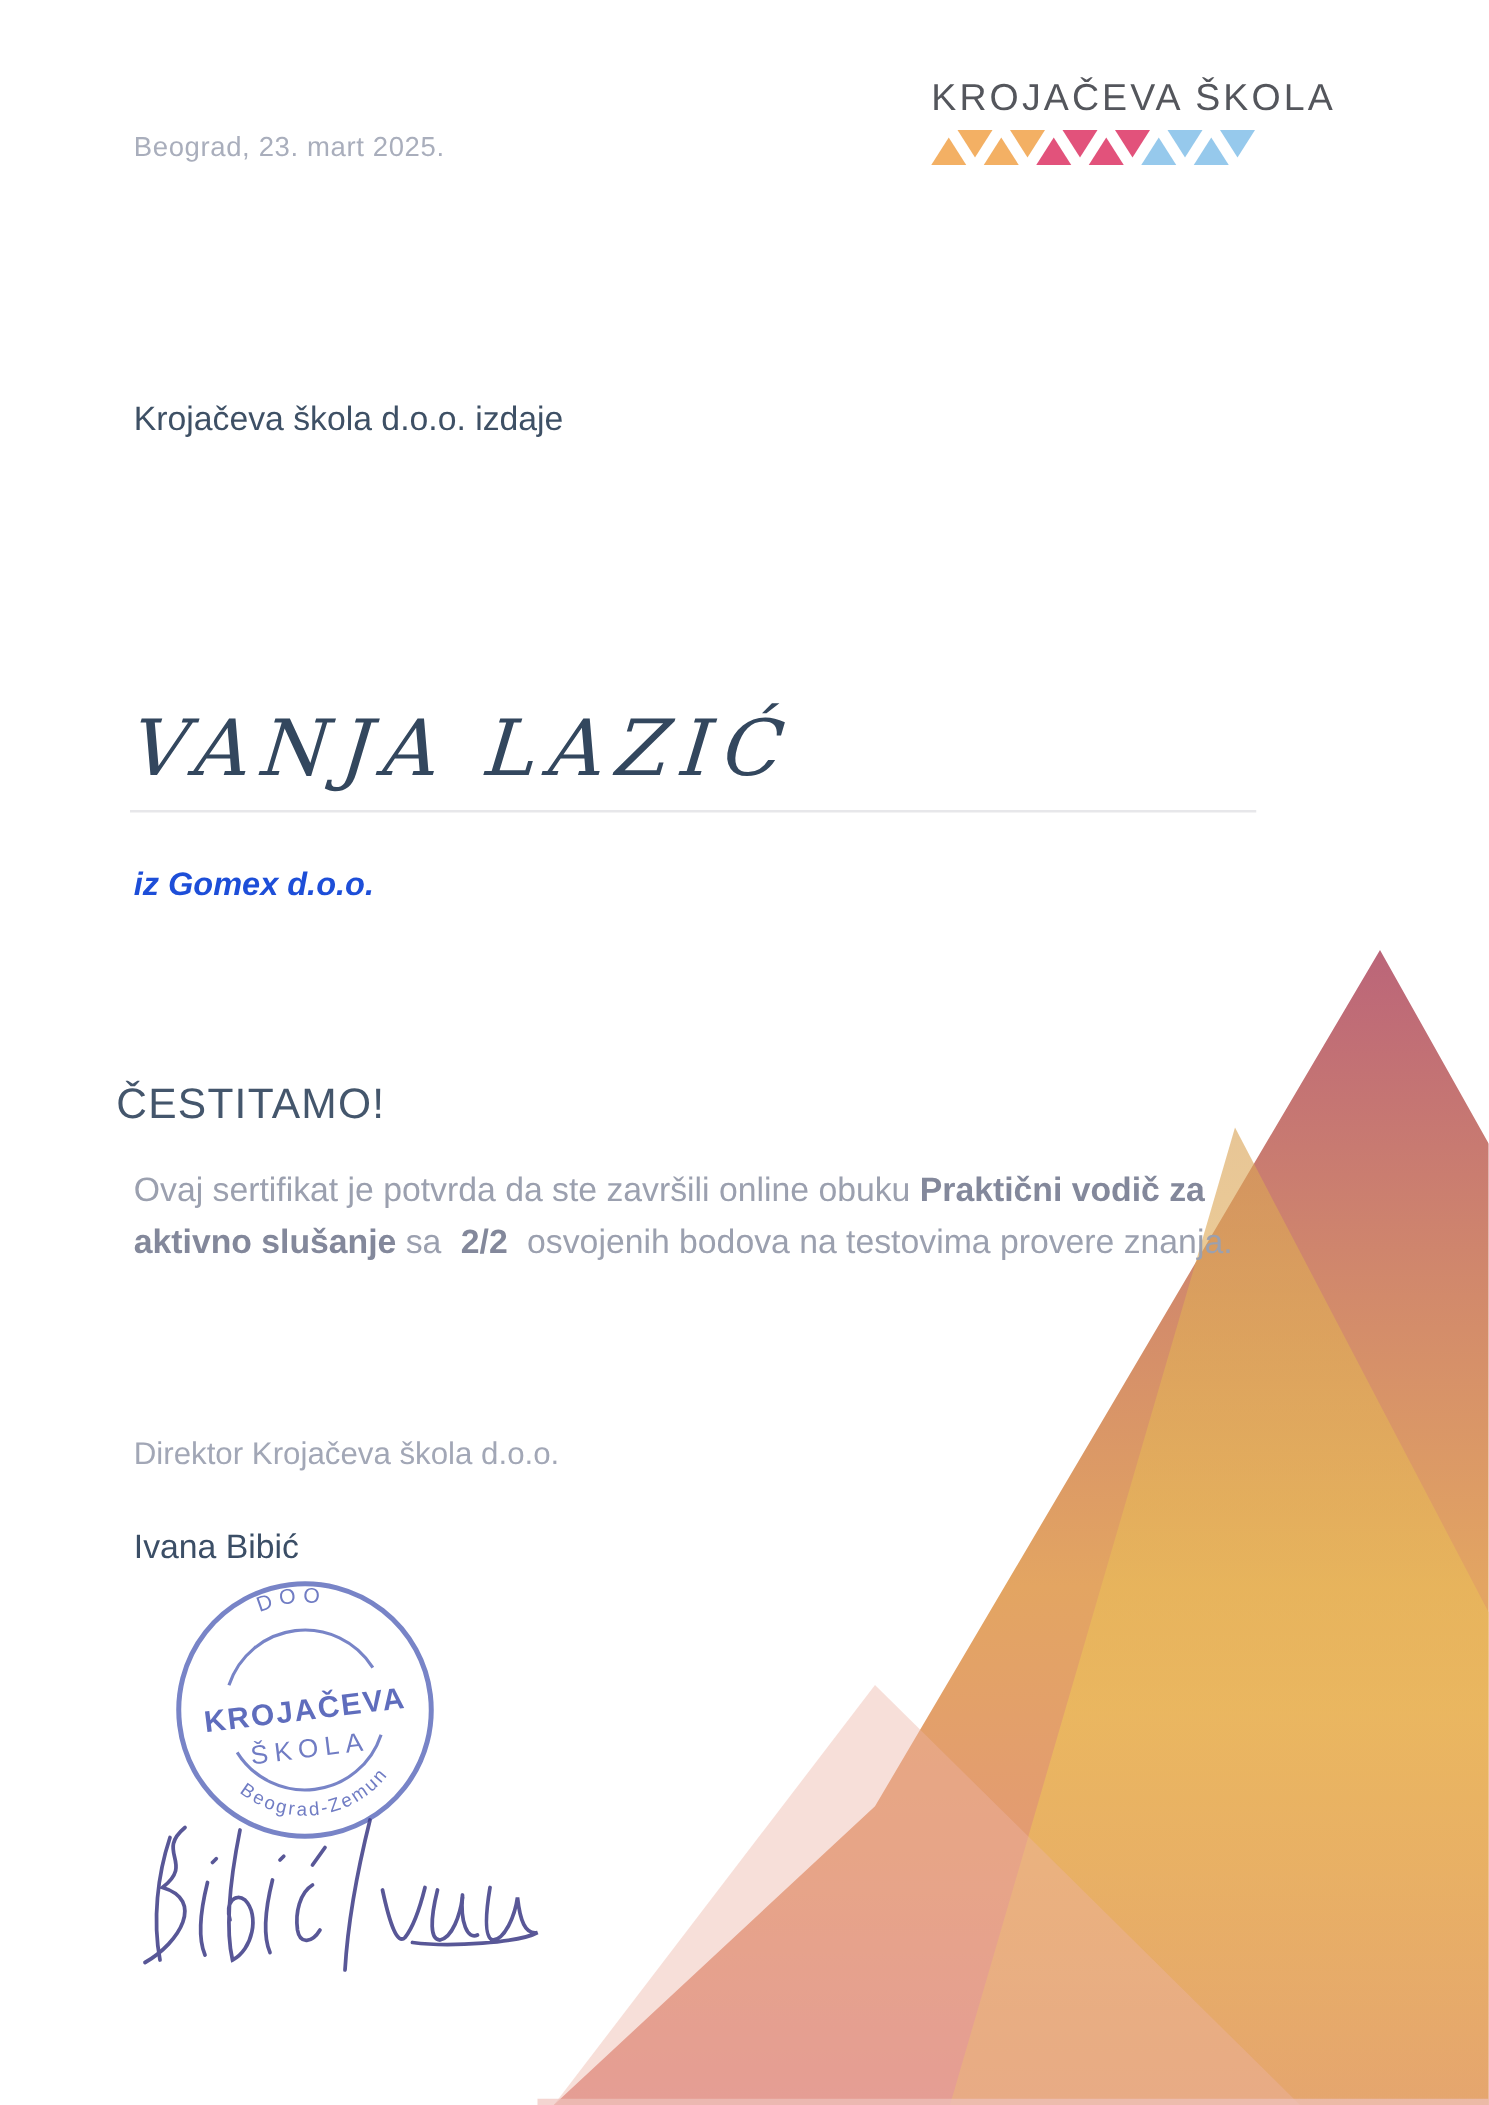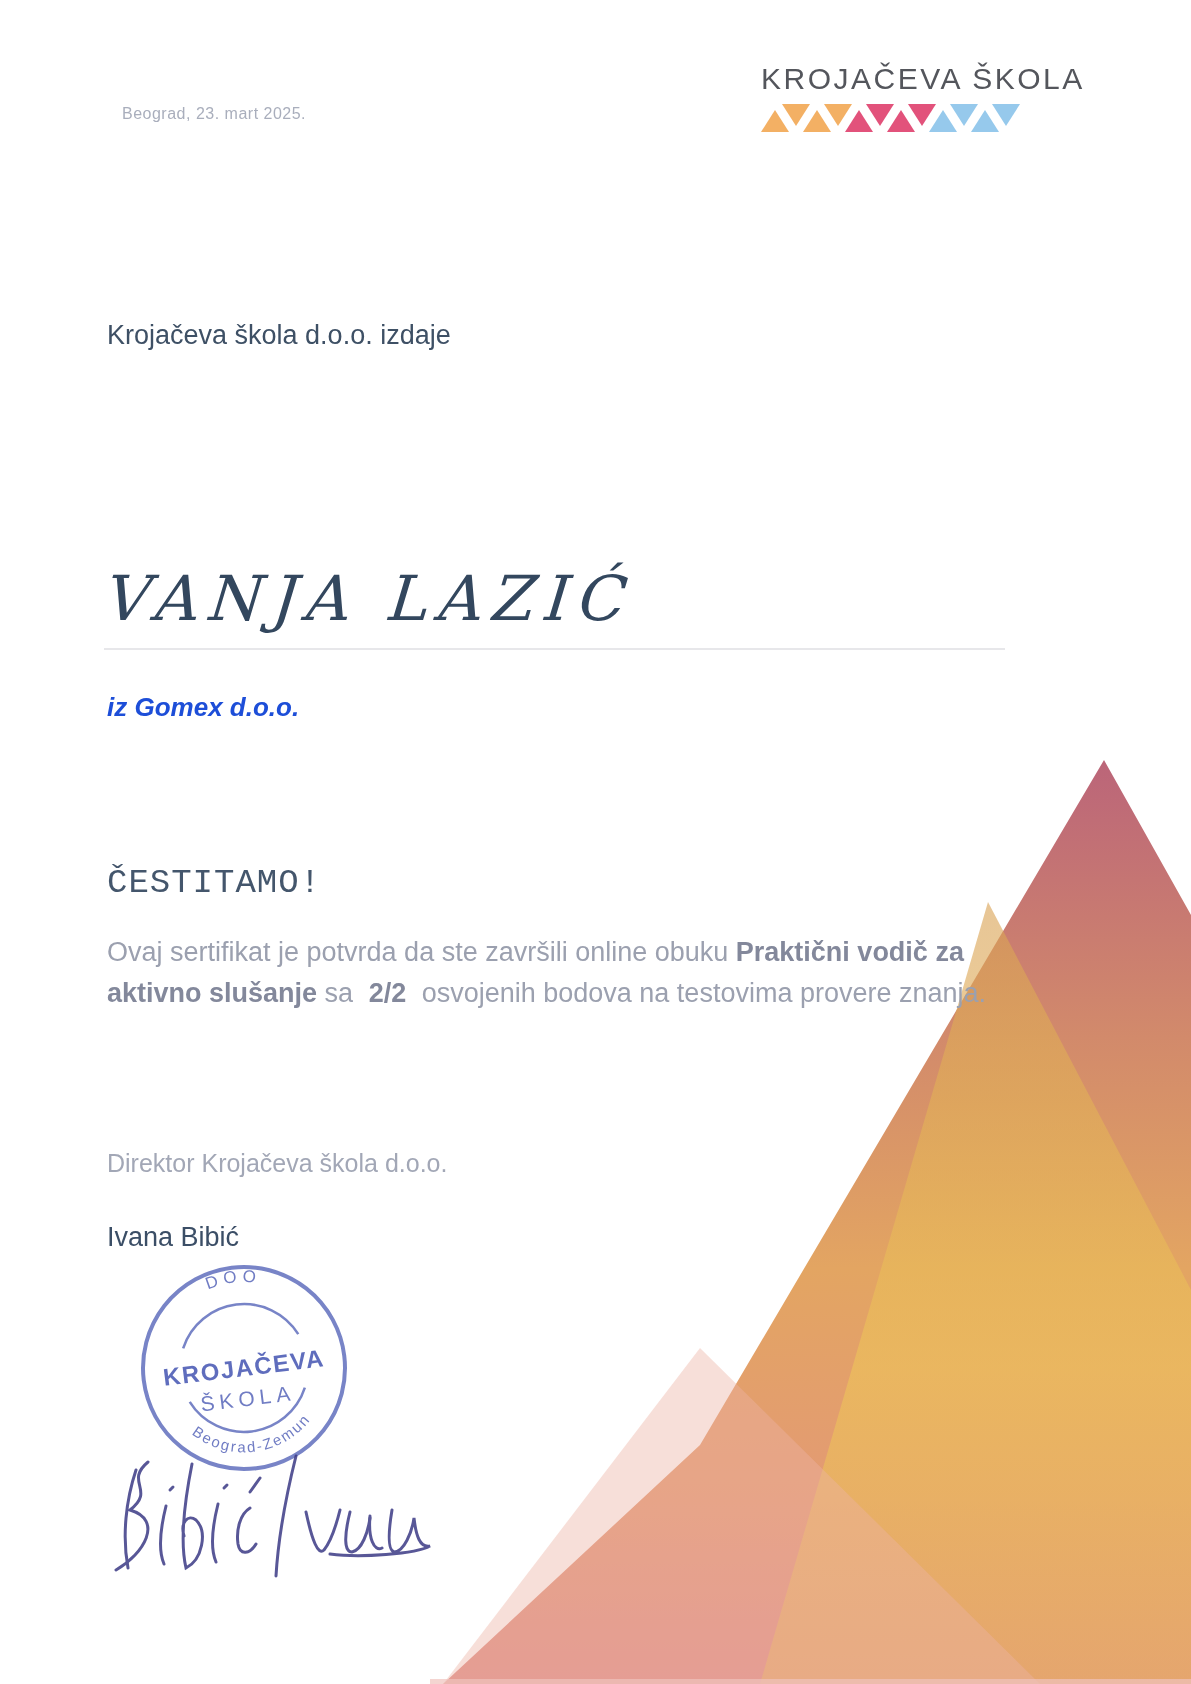--- a/index.html
+++ b/index.html
@@ -3,42 +3,42 @@
 <meta charset="utf-8">
 <style>
   html,body{margin:0;padding:0;}
   body{
     width:1191px;height:1684px;position:relative;background:#ffffff;
     font-family:"Liberation Sans", sans-serif;overflow:hidden;
   }
   .deco{position:absolute;left:0;top:0;width:1191px;height:1684px;z-index:0;}
   .content{position:absolute;left:0;top:0;width:1191px;height:1684px;z-index:1;}
 
-  .date{position:absolute;left:122px;top:105px;font-size:16px;color:#a9aebc;letter-spacing:.5px;}
+  .date{position:absolute;left:107px;top:105px;font-size:22px;color:#a9aebc;letter-spacing:.5px;}
 
-  .logo{position:absolute;left:745px;top:62px;width:340px;margin-left:16px;}
+  .logo{position:absolute;left:745px;top:62px;width:340px;}
   .logo-text{font-size:30px;color:#54565c;letter-spacing:2.5px;white-space:nowrap;}
   .band{display:flex;height:28px;margin-top:8px;}
   .tri{width:0;height:0;border-left:14px solid transparent;border-right:14px solid transparent;}
   .tri + .tri{margin-left:-7px;}
   .tri-up{border-bottom:22px solid;margin-top:6px;}
   .tri-down{border-top:22px solid;margin-top:0;}
 
   .issuer{position:absolute;left:107px;top:320px;font-size:27px;color:#3e5065;}
   .cert-title{position:absolute;left:103px;top:358px;font-size:86px;font-weight:800;
     letter-spacing:-2px;color:#2e4257;}
 
   .name{position:absolute;left:107px;top:562px;font-size:62px;color:#33475e;
     font-family:"DejaVu Serif", serif;font-style:italic;letter-spacing:9px;
     transform:skewX(-6deg);white-space:nowrap;}
   .name-rule{position:absolute;left:104px;top:648px;width:901px;height:2px;background:#e7e7ea;}
   .company{position:absolute;left:107px;top:692px;font-size:26px;font-style:italic;
     font-weight:600;color:#1d4ed8;}
 
-  .congrats{position:absolute;left:107px;top:864px;font-size:34px;color:#44566c;letter-spacing:1px;font-family:Liberation Mono, monospace;}
+  .congrats{position:absolute;left:93px;top:864px;font-size:34px;color:#44566c;letter-spacing:1px;}
   .body-text{position:absolute;left:107px;top:932px;width:950px;font-size:27px;line-height:41px;
     color:#9ba0af;}
   .body-text b{color:#83889b;font-weight:bold;}
   .score{display:inline-block;margin:0 8px;color:#83889b;font-weight:bold;}
 
   .sig-name{position:absolute;left:107px;top:1178px;font-size:27px;color:#3b4e66;margin-top:44px;}
   .sig-role{position:absolute;left:107px;top:1149px;font-size:25px;color:#a2a7b6;}
 
   .stamp{position:absolute;left:134px;top:1258px;width:220px;height:220px;transform:rotate(-7deg);opacity:.88;}
   .signature{position:absolute;left:100px;top:1448px;width:340px;height:150px;}

